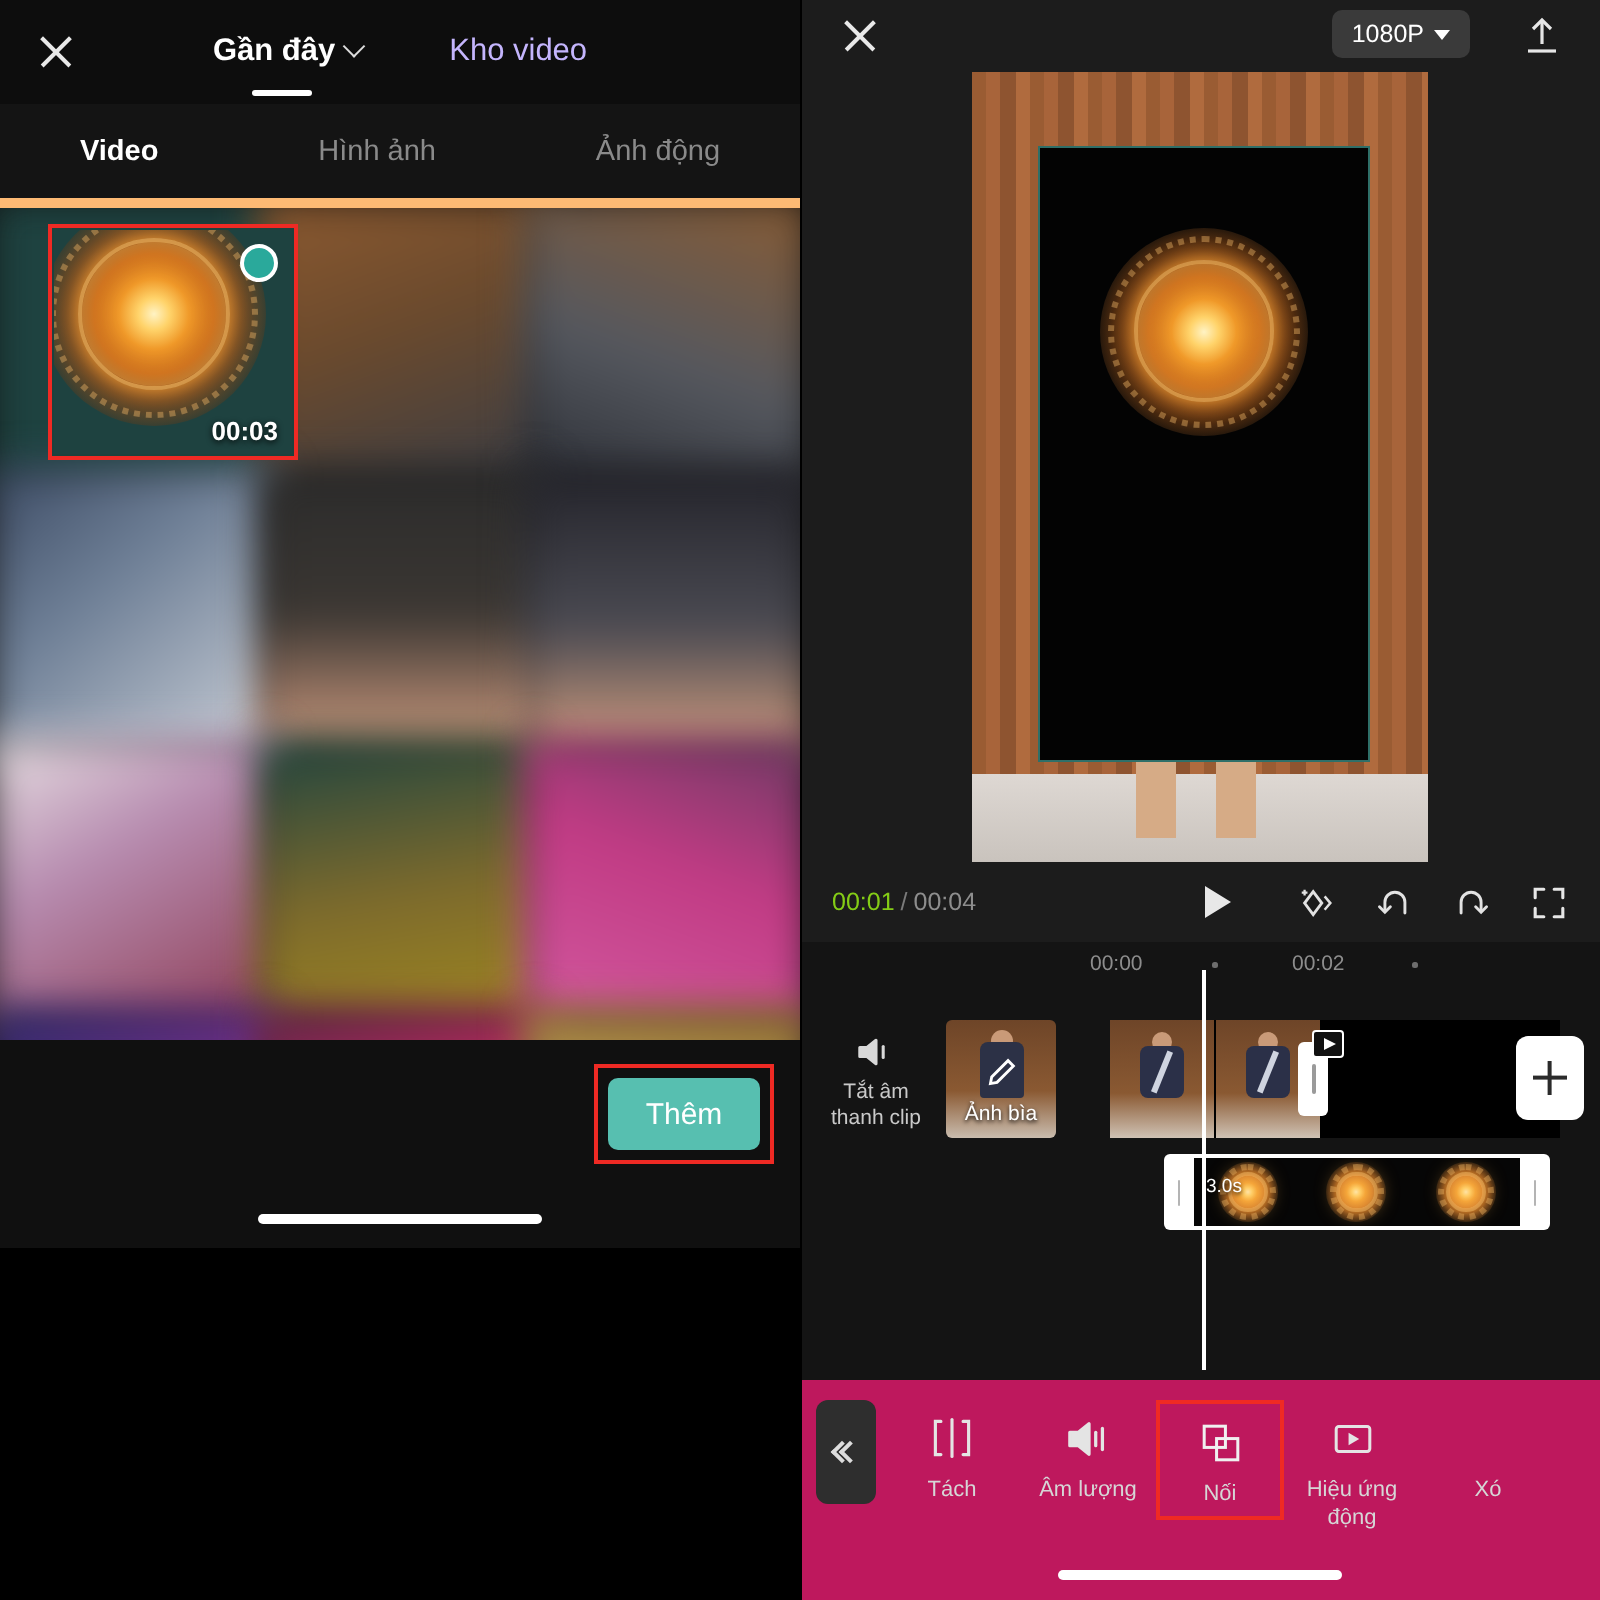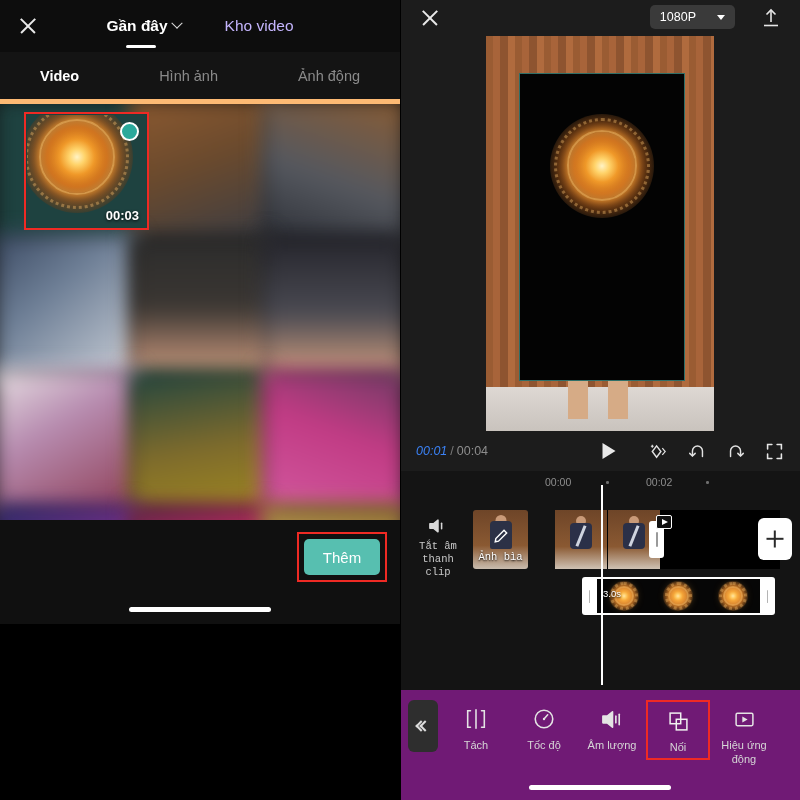--- a/index.html
+++ b/index.html
@@ -133,21 +133,21 @@
     width: 400px; height: 800px;
     background: #1c1c1c;
     overflow: hidden;
   }
   .rp-topbar { position: relative; height: 36px; }
   .rp-topbar .close-x { left: 18px; top: 6px; }
   .quality-pill {
     position: absolute; right: 65px; top: 5px;
     background: #3a3a3a; color: #fff; font-size: 12.5px;
     padding: 5px 10px; border-radius: 5px; cursor: pointer;
-    display: flex; align-items: center; gap: 21px;
+    display: flex; align-items: center; gap: 5px;
   }
   .quality-pill .tri {
     width: 0;height: 0;border-left: 4.5px solid transparent;
     border-right: 4.5px solid transparent; border-top: 5px solid #fff;
   }
   .export-ic {
     position: absolute; right: 18px; top: 7px;
     width: 22px; height: 22px; cursor: pointer;
   }
 
@@ -177,21 +177,21 @@
   .pv-mandala {
     position: absolute; left: 50%; top: 30%;
     transform: translate(-50%,-50%);
     width: 104px; height: 104px;
   }
 
   .player-bar {
     position: relative; height: 40px; display: flex; align-items: center;
     padding: 0 16px; color: #cfcfcf; font-size: 12.5px;
   }
-  .time-cur { color: #3b82f6; font-style: italic; }
+  .time-cur { color: #84cc16; }
   .time-sep { color: #7a7a7a; margin: 0 3px; }
   .time-tot { color: #8d8d8d; }
   .pb-icons { margin-left: auto; display: flex; align-items: center; gap: 20px; }
   .pb-ic { width: 19px; height: 19px; cursor: pointer; }
   .play-tri {
     width: 0;height: 0;border-left: 13px solid #e8e8e8;
     border-top: 8px solid transparent; border-bottom: 8px solid transparent;
     position: absolute; left: 50%; top: 50%; transform: translate(-50%,-50%);
     cursor: pointer;
   }
@@ -201,21 +201,21 @@
     position: relative; height: 235px;
     background: #141414; overflow: hidden;
   }
   .ruler { position: relative; height: 22px; }
   .rmark { position: absolute; top: 5px; color: #8d8d8d; font-size: 10.5px; }
   .rdot { position: absolute; top: 10px; width: 2.5px; height: 2.5px; border-radius: 50%; background: #6e6e6e; }
   .playhead {
     position: absolute; left: 201px; top: 14px;
     width: 2px; height: 200px; background: #fff; z-index: 20;
   }
-  .track1 { position: absolute; left: 0; top: 38px; width: 100%; height: 62px; font-family: Liberation Mono, monospace; }
+  .track1 { position: absolute; left: 0; top: 38px; width: 100%; height: 62px; }
   .mute-col {
     position: absolute; left: 8px; top: 4px; width: 60px;
     text-align: center; color: #c9c9c9; font-size: 10.5px; line-height: 13px;
     cursor: pointer;
   }
   .mute-ic { width: 22px; height: 18px; margin: 4px auto 5px; }
   .cover-clip {
     position: absolute; left: 73px; top: 1px;
     width: 55px; height: 59px; border-radius: 3px;
     background: linear-gradient(180deg,#6e4528,#8a5932 60%,#c9bcae 100%);
@@ -292,21 +292,21 @@
     position: absolute; left: 21px; top: 11px;
     color: #fff; font-size: 9.5px; z-index: 12; text-shadow: 0 1px 2px #000;
   }
   .t2-h { position:absolute; top: 2px; width: 13px; height: 34px; background:#fff; border-radius:3px; display:flex;align-items:center;justify-content:center;}
   .t2-h::after { content:""; width:1.8px;height:13px;background:#b4b4b4;border-radius:1px;}
   .t2-h.l { left: 1px; } .t2-h.r { right: 1px; }
 
   
   .toolbar {
     position: absolute; left: 0; bottom: 0;
-    width: 400px; height: 110px; background: #701a75;
+    width: 400px; height: 110px; background: #be185d;
     display: flex; align-items: flex-start; padding-top: 10px;
   }
   .collapse-btn {
     margin-left: 8px; width: 30px; height: 52px; border-radius: 6px;
     background: #2e2e2e; display:flex; align-items:center; justify-content:center;
     cursor: pointer; flex: 0 0 auto;
   }
   .chev { display:inline-block; width: 8px;height:8px;
     border-left: 2px solid #ddd; border-bottom: 2px solid #ddd;
     transform: rotate(45deg); }
@@ -539,30 +539,20 @@
           <div class="tool-ic">
             <svg viewBox="0 0 26 26" width="24" height="24" fill="none" stroke="#e4e4e4" stroke-width="1.7" stroke-linecap="round">
               <path d="M7 4 L4 4 L4 22 L7 22"></path>
                 <path d="M19 4 L22 4 L22 22 L19 22"></path>
                 <path d="M13 3 L13 23"></path>
             </svg>
           </div>
           <div>Tách</div>
         </div>
 
-        <div class="tool">
-          <div class="tool-ic">
-            <svg viewBox="0 0 26 26" width="24" height="24" fill="none" stroke="#e4e4e4" stroke-width="1.7" stroke-linecap="round">
-              <circle cx="13" cy="13" r="9.5"></circle>
-                <path d="M13 13 L17 8.5"></path>
-                <circle cx="13" cy="13" r="1.3" fill="#e4e4e4" stroke="none"></circle>
-            </svg>
-          </div>
-          <div>Tốc độ</div>
-        </div>
 
         <div class="tool">
           <div class="tool-ic">
             <svg viewBox="0 0 26 24" width="25" height="23" fill="none" stroke="#e4e4e4" stroke-width="1.7" stroke-linejoin="round">
               <path d="M3 8.5 L7.5 8.5 L13 4 L13 20 L7.5 15.5 L3 15.5 Z" fill="#e4e4e4"></path>
               <path d="M16.5 8.5 L16.5 15.5" stroke-linecap="round"></path>
               <path d="M20 6.5 L20 17.5" stroke-linecap="round"></path>
             </svg>
           </div>
           <div>Âm lượng</div>

